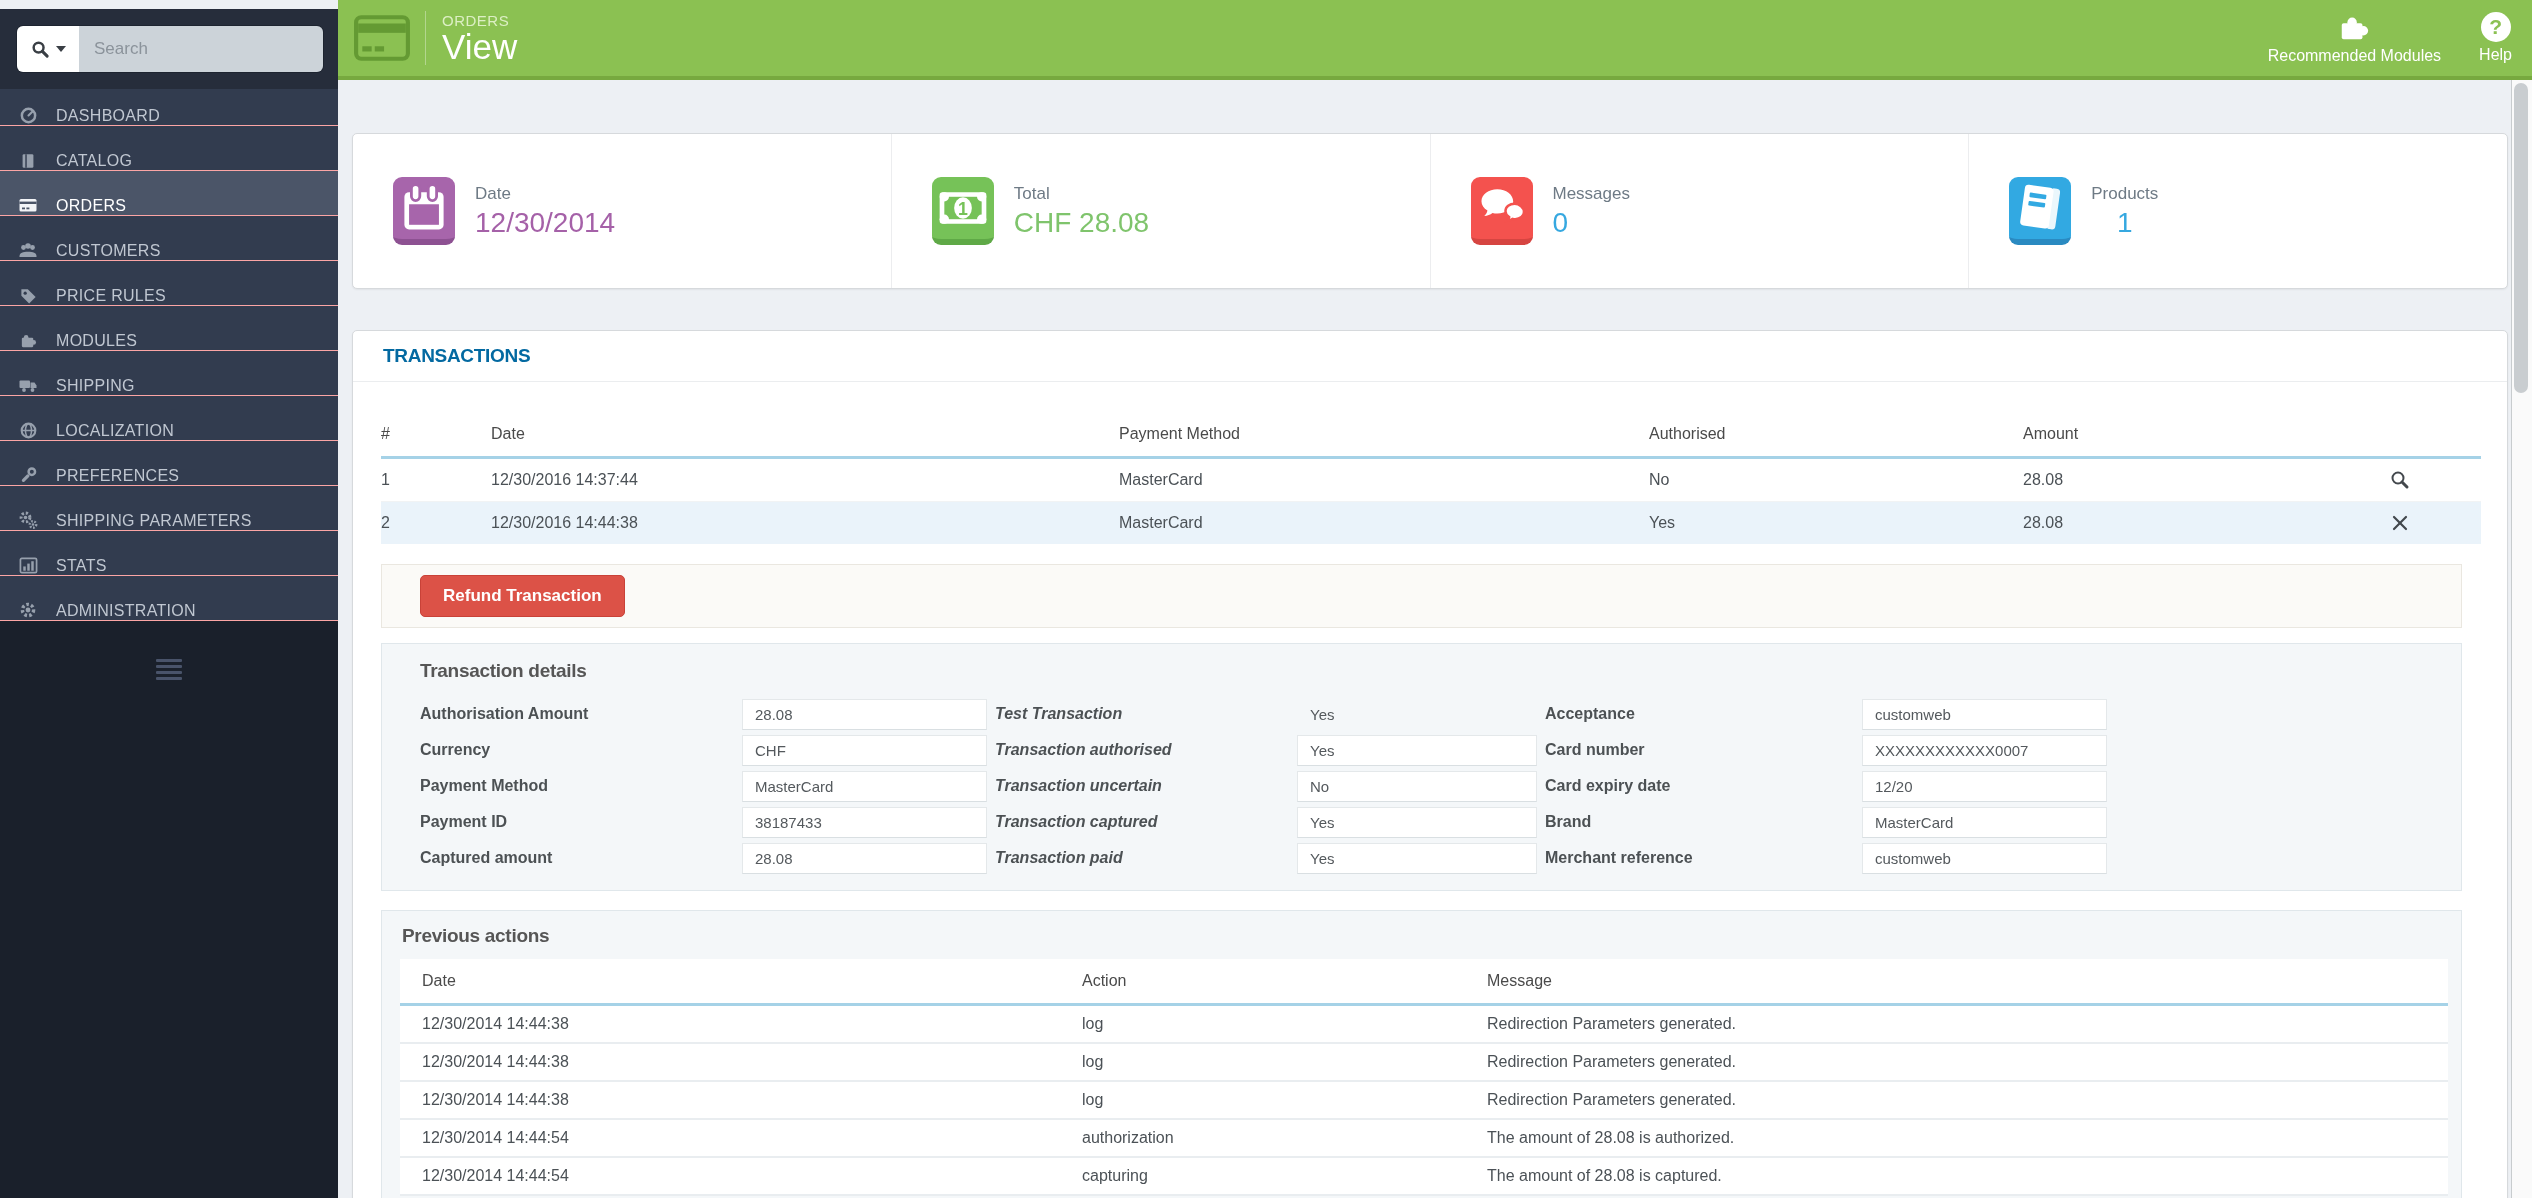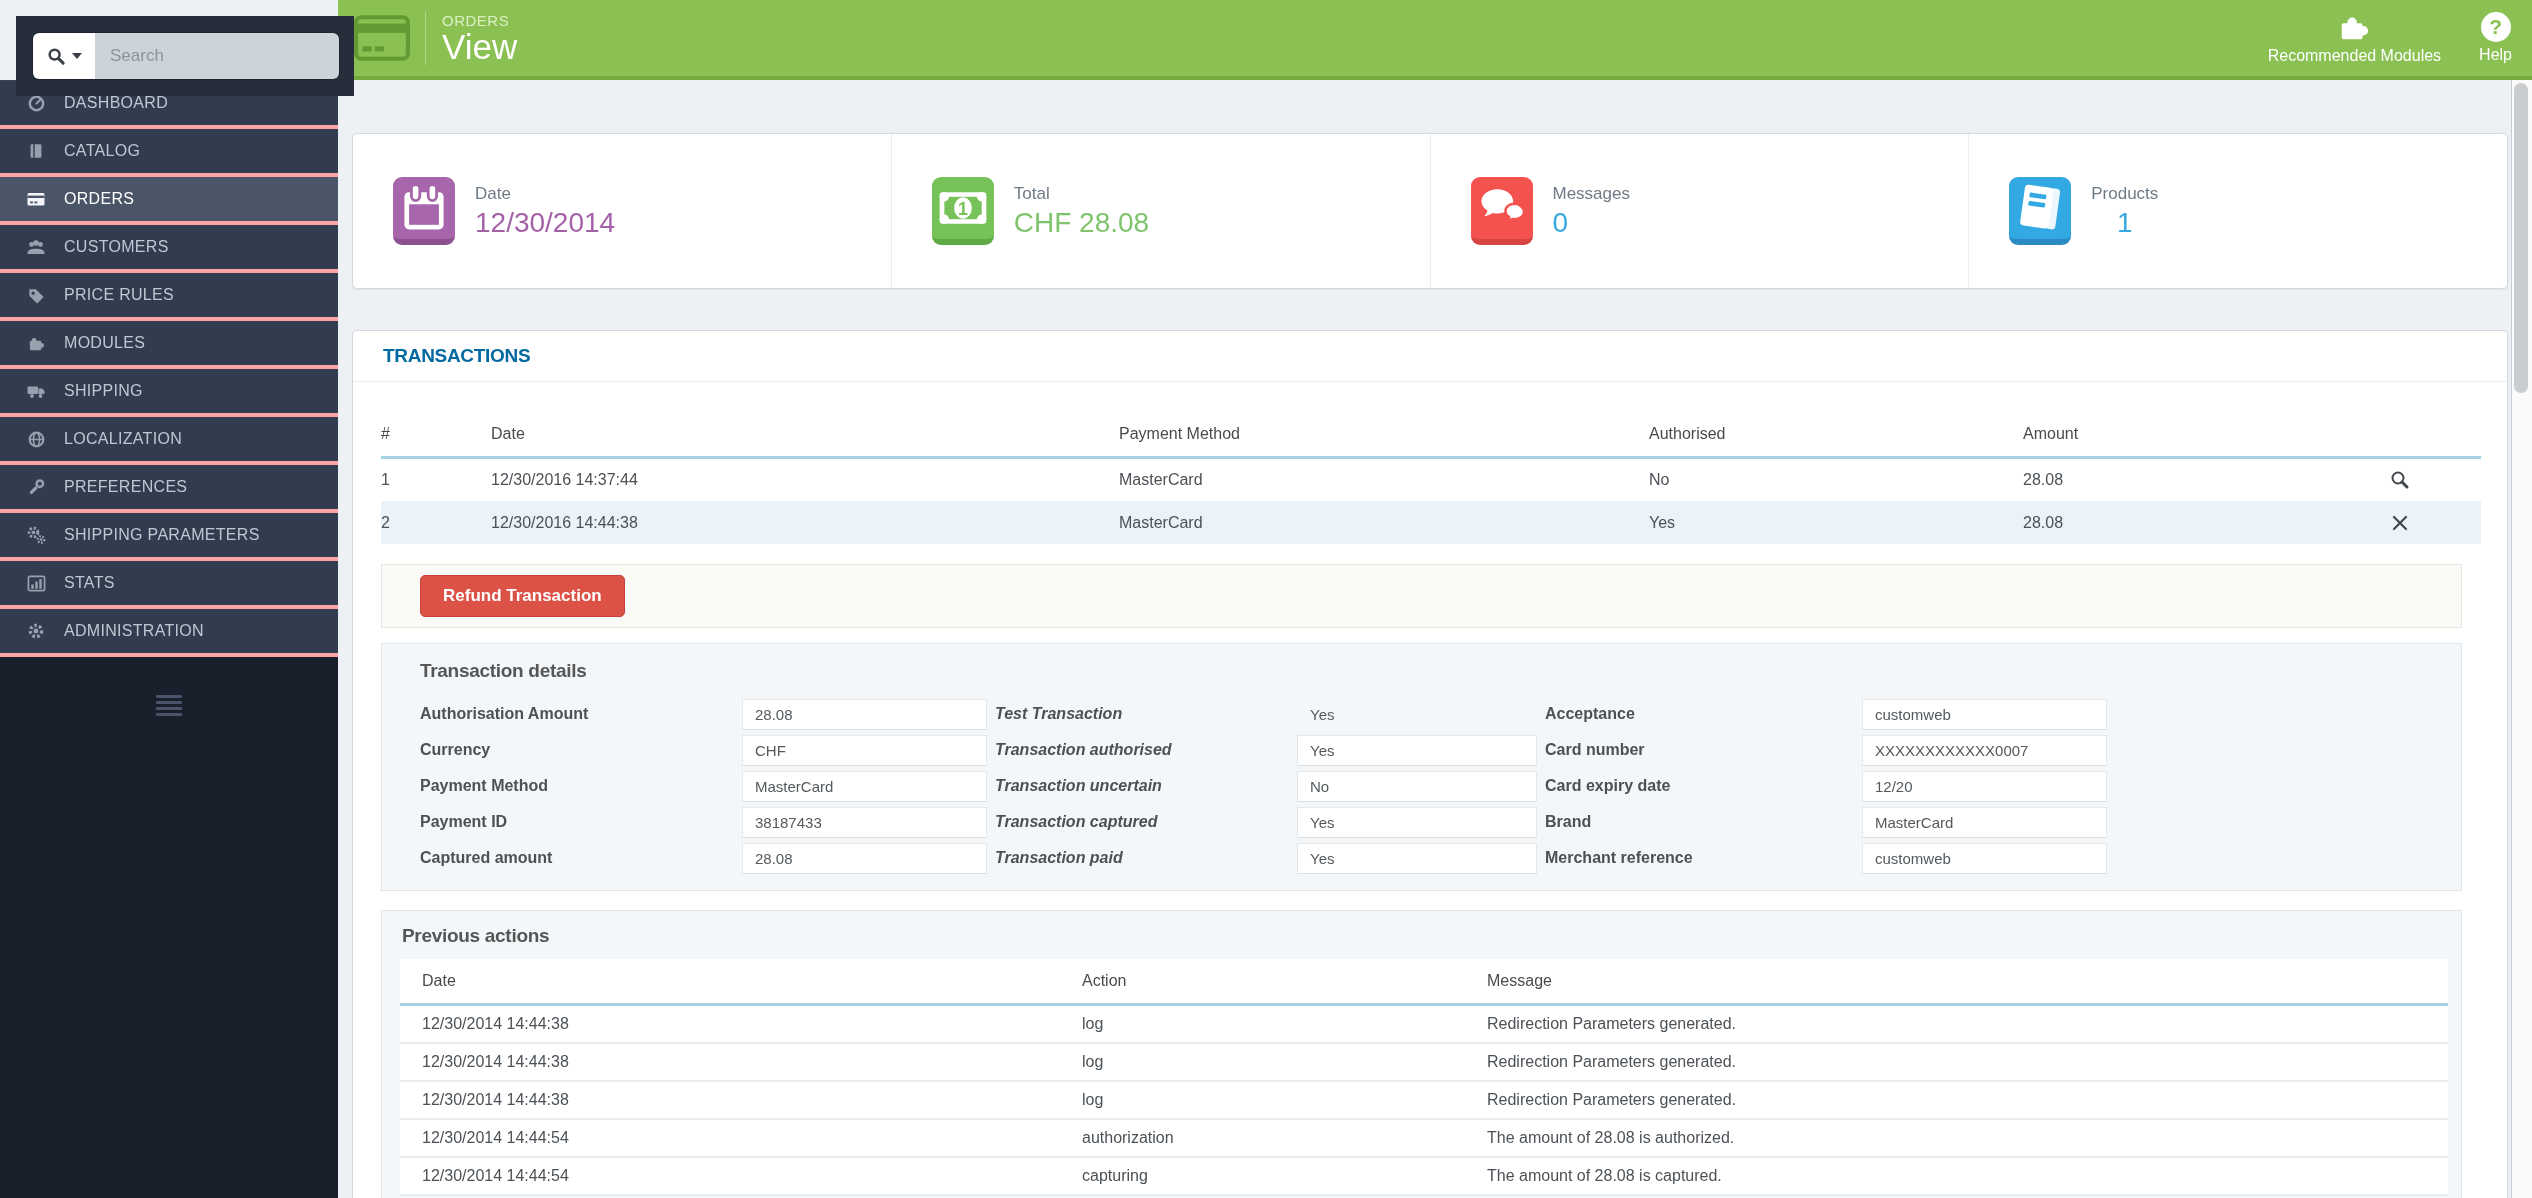--- a/index.html
+++ b/index.html
@@ -2,41 +2,41 @@
 <html><head>
 <meta charset="utf-8">
 <style>
   html,body{margin:0;padding:0;}
   body{
     width:2532px;height:1198px;position:relative;overflow:hidden;
     font-family:"Liberation Sans",sans-serif;
     background:#edf0f4;
   }
   
-  .topbar-left{position:absolute;left:0;top:16px;width:338px;height:80px;background:#262d3b;z-index:6;margin-left:16px;}
+  .topbar-left{position:absolute;left:0;top:9px;width:338px;height:80px;background:#262d3b;z-index:6;}
   .search{position:absolute;left:16px;top:16px;width:306px;height:46px;display:flex;border-radius:7px;overflow:hidden;border:1px solid #1d2430;}
   .search-btn{width:62px;background:#ffffff;display:flex;align-items:center;justify-content:center;gap:6px;cursor:pointer;}
   .caret-down{width:0;height:0;border-left:5px solid transparent;border-right:5px solid transparent;border-top:6px solid #3a3f45;}
   .search-input{flex:1;min-width:0;background:#ccd3d9;border:none;outline:none;padding:0 15px;font-size:17px;color:#3c434a;font-family:"Liberation Sans",sans-serif;}
   .search-input::placeholder{color:#8b939b;}
   
   .app-header{position:absolute;left:338px;top:0;right:0;height:76px;background:#8bc152;border-bottom:4px solid #77a93f;display:flex;align-items:center;z-index:5;}
   .hdr-icon{margin-left:15px;display:flex;align-items:center;}
   .hdr-divider{width:1px;height:54px;background:rgba(255,255,255,0.35);margin:0 16px 0 14px;}
   .hdr-titles{display:flex;flex-direction:column;justify-content:center;}
   .breadcrumb{font-size:15px;color:#dcefc4;letter-spacing:0.5px;}
   .page-title{font-size:35px;color:#ffffff;margin-top:1px;line-height:34px;}
   .hdr-actions{margin-left:auto;display:flex;align-items:center;gap:38px;padding-right:20px;}
   .hdr-action{display:flex;flex-direction:column;align-items:center;color:#fff;cursor:pointer;}
   .hdr-action .lbl{font-size:16px;margin-top:4px;white-space:nowrap;}
   .help-circle{width:30px;height:30px;border-radius:50%;background:#ffffff;color:#8bc152;font-weight:bold;font-size:21px;display:flex;align-items:center;justify-content:center;}
   
   .sidebar{position:absolute;left:0;top:80px;width:338px;bottom:0;background:#1a202b;z-index:5;}
   .menu{border-top:1px solid #3a4354;}
-  .menu-item{height:44px;display:flex;align-items:center;padding-left:22px;gap:14px;background:#323c4f;border-bottom:4px solid #fca5a5;cursor:pointer;}
+  .menu-item{height:44px;display:flex;align-items:flex-end;padding-left:14px;gap:14px;background:#323c4f;border-bottom:1px solid #fca5a5;cursor:pointer;}
   .menu-item .mi{width:28px;display:flex;justify-content:center;color:#97a0ad;}
   .menu-item .mi svg{fill:currentColor;stroke:none;}
   .menu-item span.mlabel{font-size:16px;color:#c0c7d1;letter-spacing:0.3px;}
   .menu-item.active{background:#4b5568;}
   .menu-item.active .mi{color:#f2f4f7;}
   .menu-item.active span.mlabel{color:#ffffff;}
   .carve{fill:#323c4f;}
   .menu-item.active .carve{fill:#4b5568;}
   .collapse-btn{margin:38px auto 0;width:26px;display:flex;flex-direction:column;gap:3px;cursor:pointer;}
   .collapse-btn i{display:block;height:3px;background:#49536a;border-radius:1px;}

